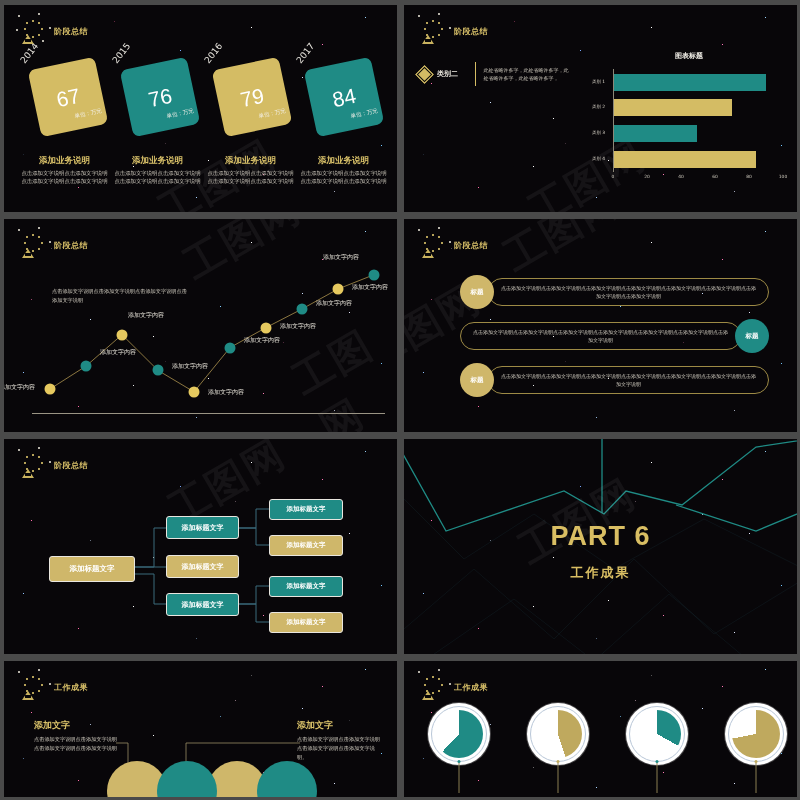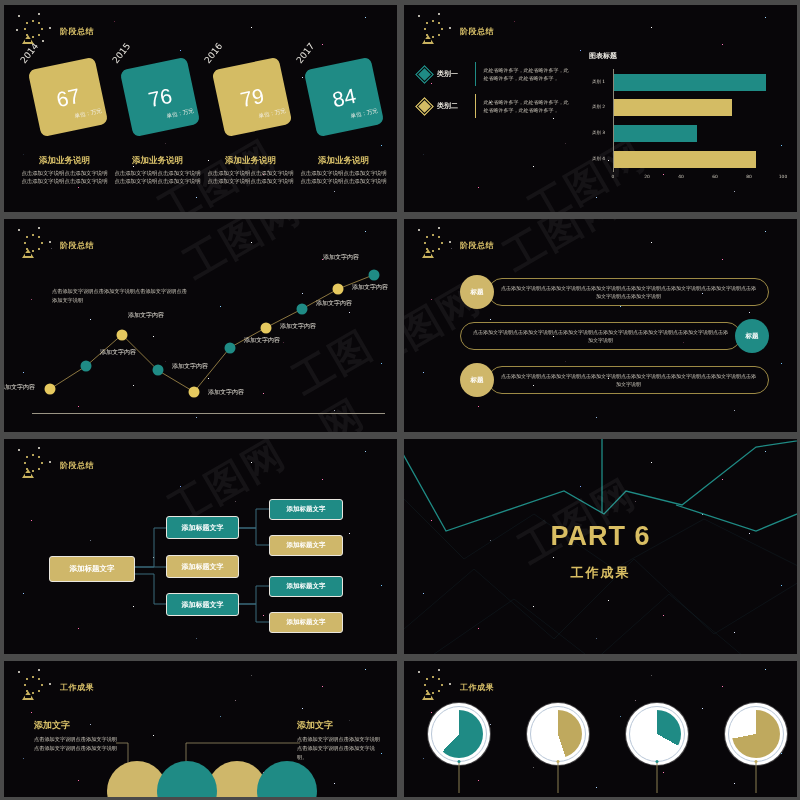--- a/index.html
+++ b/index.html
@@ -51,21 +51,21 @@
       radial-gradient(1px 1px at 59% 29%, #ffd2e6 30%, transparent 45%),
       radial-gradient(1px 1px at 76% 35%, #cfe0ff 30%, transparent 45%),
       radial-gradient(1px 1px at 41% 67%, #ffc0dd 30%, transparent 45%),
       radial-gradient(1px 1px at 29% 33%, #bcd6ff 30%, transparent 45%),
       radial-gradient(1px 1px at 52% 75%, #ffffff 30%, transparent 45%),
       radial-gradient(1px 1px at 86% 74%, #ffb8d8 30%, transparent 45%);
     background-repeat:no-repeat;
     pointer-events:none;
   }
   
-  .shead{position:absolute;left:12px;top:8px;display:flex;align-items:center;gap:6px;z-index:6;}
+  .shead{position:absolute;left:12px;top:8px;display:flex;align-items:center;z-index:6;}
   .logo{position:relative;width:38px;height:36px;}
   .logo .ring{position:absolute;left:8px;top:7px;width:18px;height:18px;}
   .logo .ring i{position:absolute;width:1.6px;height:1.6px;border-radius:50%;background:#d9c169;}
   .logo .tri{position:absolute;left:6px;top:22px;width:0;height:0;
     border-left:6px solid transparent;border-right:6px solid transparent;border-bottom:9px solid transparent;
     border-bottom-color:#d4bc64;opacity:.95;}
   .logo .tri:after{content:"";position:absolute;left:-3px;top:4px;width:6px;height:3px;background:#090808;}
   .logo .spark{position:absolute;width:2px;height:2px;background:#f0ecdf;border-radius:50%;}
   .shead .htxt{font-size:8px;color:#d9c169;font-weight:bold;letter-spacing:.5px;
     font-family:"DejaVu Sans","Liberation Sans",sans-serif;}
@@ -99,21 +99,21 @@
   .lg-dia.teal{border-color:#1f8b85;background:#1f8b85;}
   .lg-dia.gold{border-color:#d4bc64;background:#d4bc64;}
   .lg-dia i{display:block;width:100%;height:100%;border:1.5px solid #090808;box-sizing:border-box;}
   .lg-name{font-size:7px;color:#ece9e1;font-weight:bold;width:36px;
       font-family:"DejaVu Sans","Liberation Sans",sans-serif;}
   .lg-bar{width:1.4px;height:24px;background:#1f8b85;margin:0 7px 0 2px;}
   .lg-bar.gold{background:#d4bc64;}
   .lg-txt{font-size:5px;line-height:1.7;color:#c9c4b8;width:86px;
       font-family:"DejaVu Sans","Liberation Sans",sans-serif;}
   .barchart{position:absolute;left:185px;top:46px;width:200px;height:145px;z-index:5;}
-  .bc-title{text-align:left;font-size:7px;color:#f2efe8;font-weight:bold;margin-bottom:6px;
+  .bc-title{text-align:center;font-size:7px;color:#f2efe8;font-weight:bold;margin-bottom:6px;
       font-family:Liberation Serif, serif;}
   .bc-plot{position:absolute;left:24px;top:18px;right:6px;bottom:24px;border-left:1px solid #8c8878;}
   .bc-row{position:absolute;left:0;height:17px;}
   .bc-row .cat{position:absolute;left:-22px;top:5px;font-size:4.4px;color:#ded9cd;
       font-family:"DejaVu Sans","Liberation Sans",sans-serif;}
   .bc-row .bar{height:100%;}
   .bc-axis{position:absolute;left:24px;right:6px;bottom:10px;height:12px;}
   .bc-axis span{position:absolute;font-size:4.4px;color:#cfcabe;transform:translateX(-50%);
       font-family:"DejaVu Sans","Liberation Sans",sans-serif;}
 
@@ -275,28 +275,20 @@
         </div>
         <div class="tri"></div>
         <span class="spark" style="left:2px;top:2px"></span>
         <span class="spark" style="left:22px;top:0px"></span>
         <span class="spark" style="left:33px;top:14px"></span>
       </div>
       <span class="htxt">阶段总结</span>
     </div>
 
     <div class="legend">
-      <div class="lg-row">
-        <span class="lg-dia teal">
-            <i></i>
-          </span>
-        <span class="lg-name">类别一</span>
-        <span class="lg-bar"></span>
-        <span class="lg-txt">此处省略许多字，此处省略许多字，此处省略许多字，此处省略许多字，</span>
-      </div>
       <div class="lg-row">
         <span class="lg-dia gold">
             <i></i>
           </span>
         <span class="lg-name">类别二</span>
         <span class="lg-bar gold"></span>
         <span class="lg-txt">此处省略许多字，此处省略许多字，此处省略许多字，此处省略许多字，</span>
       </div>
     </div>
 

